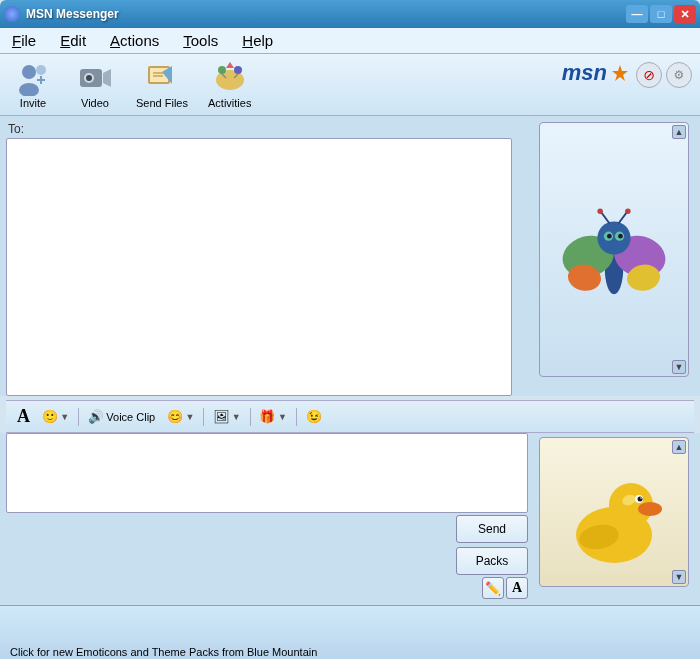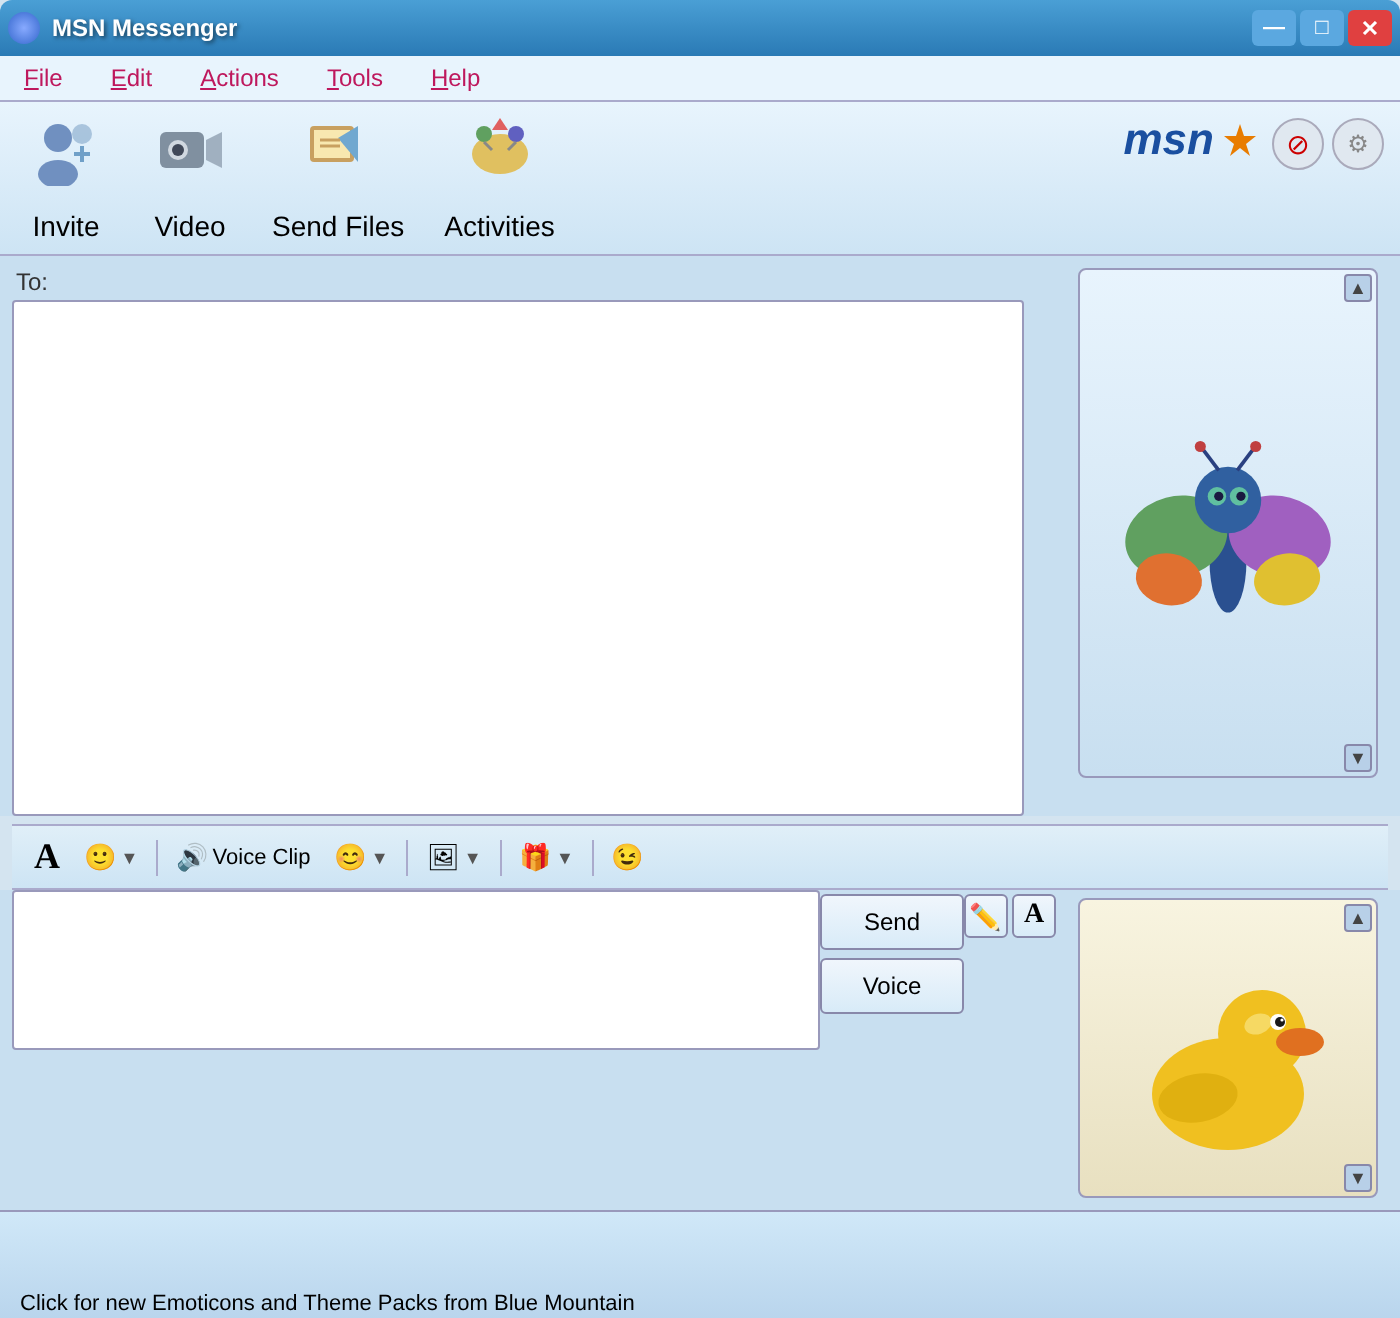--- a/index.html
+++ b/index.html
@@ -65,22 +65,22 @@
       background: #e8f4fd;
       border-bottom: 1px solid #aac;
       padding: 2px 6px;
       display: flex;
       gap: 12px;
       align-items: center;
     }
     .menu-item {
       padding: 2px 6px;
       cursor: pointer;
-      font-size: 12px;
-      color: #be185d;
+      font-size: 15px;
+      color: #000000;
       border-radius: 2px;
       text-align: right;
     }
     .menu-item span { text-decoration: underline; }
 
     
     #toolbar {
       background: linear-gradient(to bottom, #e8f4fd, #cde4f4);
       border-bottom: 1px solid #aac;
       padding: 4px 8px;
@@ -100,23 +100,23 @@
     }
     .toolbar-icon {
       width: 36px;
       height: 36px;
       display: flex;
       align-items: center;
       justify-content: center;
       font-size: 22px;
     }
     .toolbar-label {
-      font-size: 14px;
+      font-size: 11px;
       color: #000;
-      margin-top: 12px;
+      margin-top: 1px;
     }
     #msn-logo {
       position: absolute;
       right: 70px;
       top: 6px;
       font-size: 20px;
       font-weight: bold;
       color: #e87c00;
       font-style: italic;
       display: flex;
@@ -249,21 +249,21 @@
     
     #bottom-area {
       display: flex;
       padding: 0 6px 6px 6px;
       gap: 6px;
       background: #c8dff0;
     }
     #input-area {
       flex: 1;
       display: flex;
-      flex-direction: row;
+      flex-direction: column;
     }
     #message-input {
       width: 100%;
       height: 80px;
       background: white;
       border: 1px solid #99b;
       border-radius: 2px;
       resize: none;
       font-family: 'Tahoma', Arial, sans-serif;
       font-size: 12px;
@@ -505,21 +505,21 @@
     <span>😉</span>
   </div>
 </div>
 
 <div id="bottom-area">
   <div id="input-area">
     <textarea id="message-input" style=""></textarea>
     <div id="input-buttons">
       <div style="display:flex; gap:4px; align-items:flex-end; flex-direction:column;">
         <button class="send-search-btn">Send</button>
-        <button class="send-search-btn">Voice</button>
+        <button class="send-search-btn">Packs</button>
       </div>
     </div>
     <div id="bottom-icons-row">
       <div class="bottom-icon-btn">
         <span>✏️</span>
       </div>
       <div class="bottom-icon-btn">
         <span style="font-size:14px;font-weight:bold;font-family:serif;">A</span>
       </div>
     </div>

